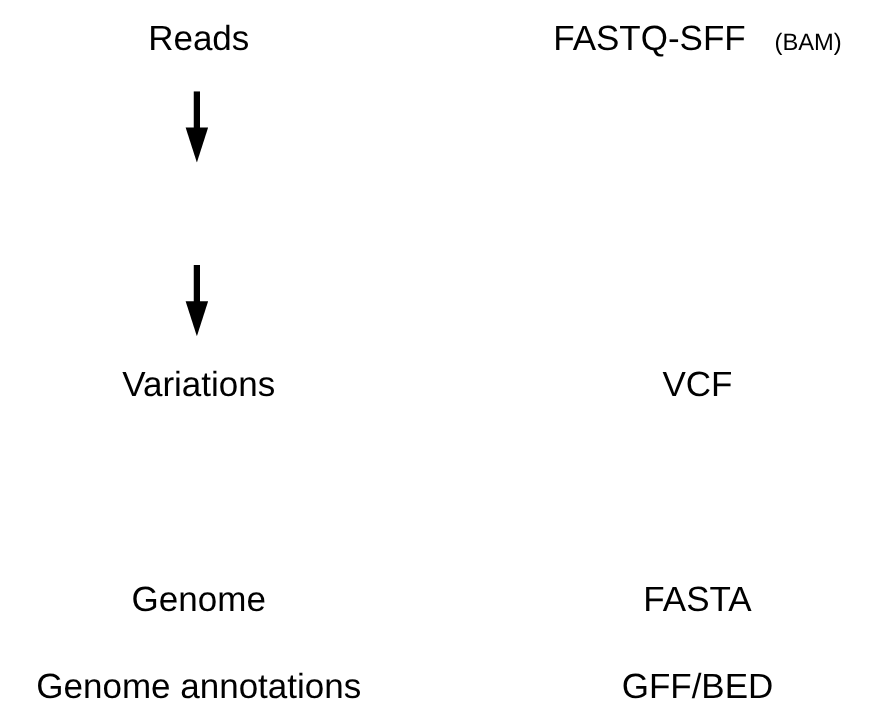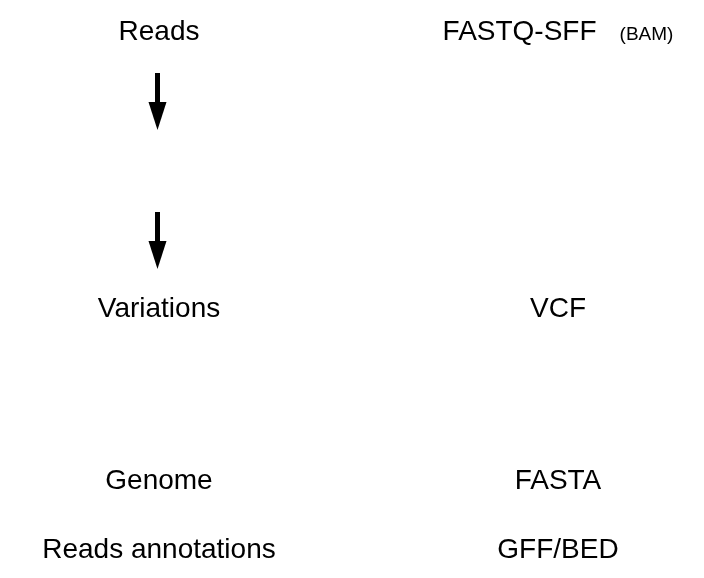--- a/index.html
+++ b/index.html
@@ -87,17 +87,17 @@
     <span class="cell-left">Genome</span>
     <span class="cell-right">FASTA</span>
   </div>
 
   <div class="row row-3">
     <span class="cell-left">Variations</span>
     <span class="cell-right">VCF</span>
   </div>
 
   <div class="row row-5">
-    <span class="cell-left">Reads annotations</span>
+    <span class="cell-left">Genome annotations</span>
     <span class="cell-right">GFF/BED</span>
   </div>
 
 </div>
 
 </body></html>

